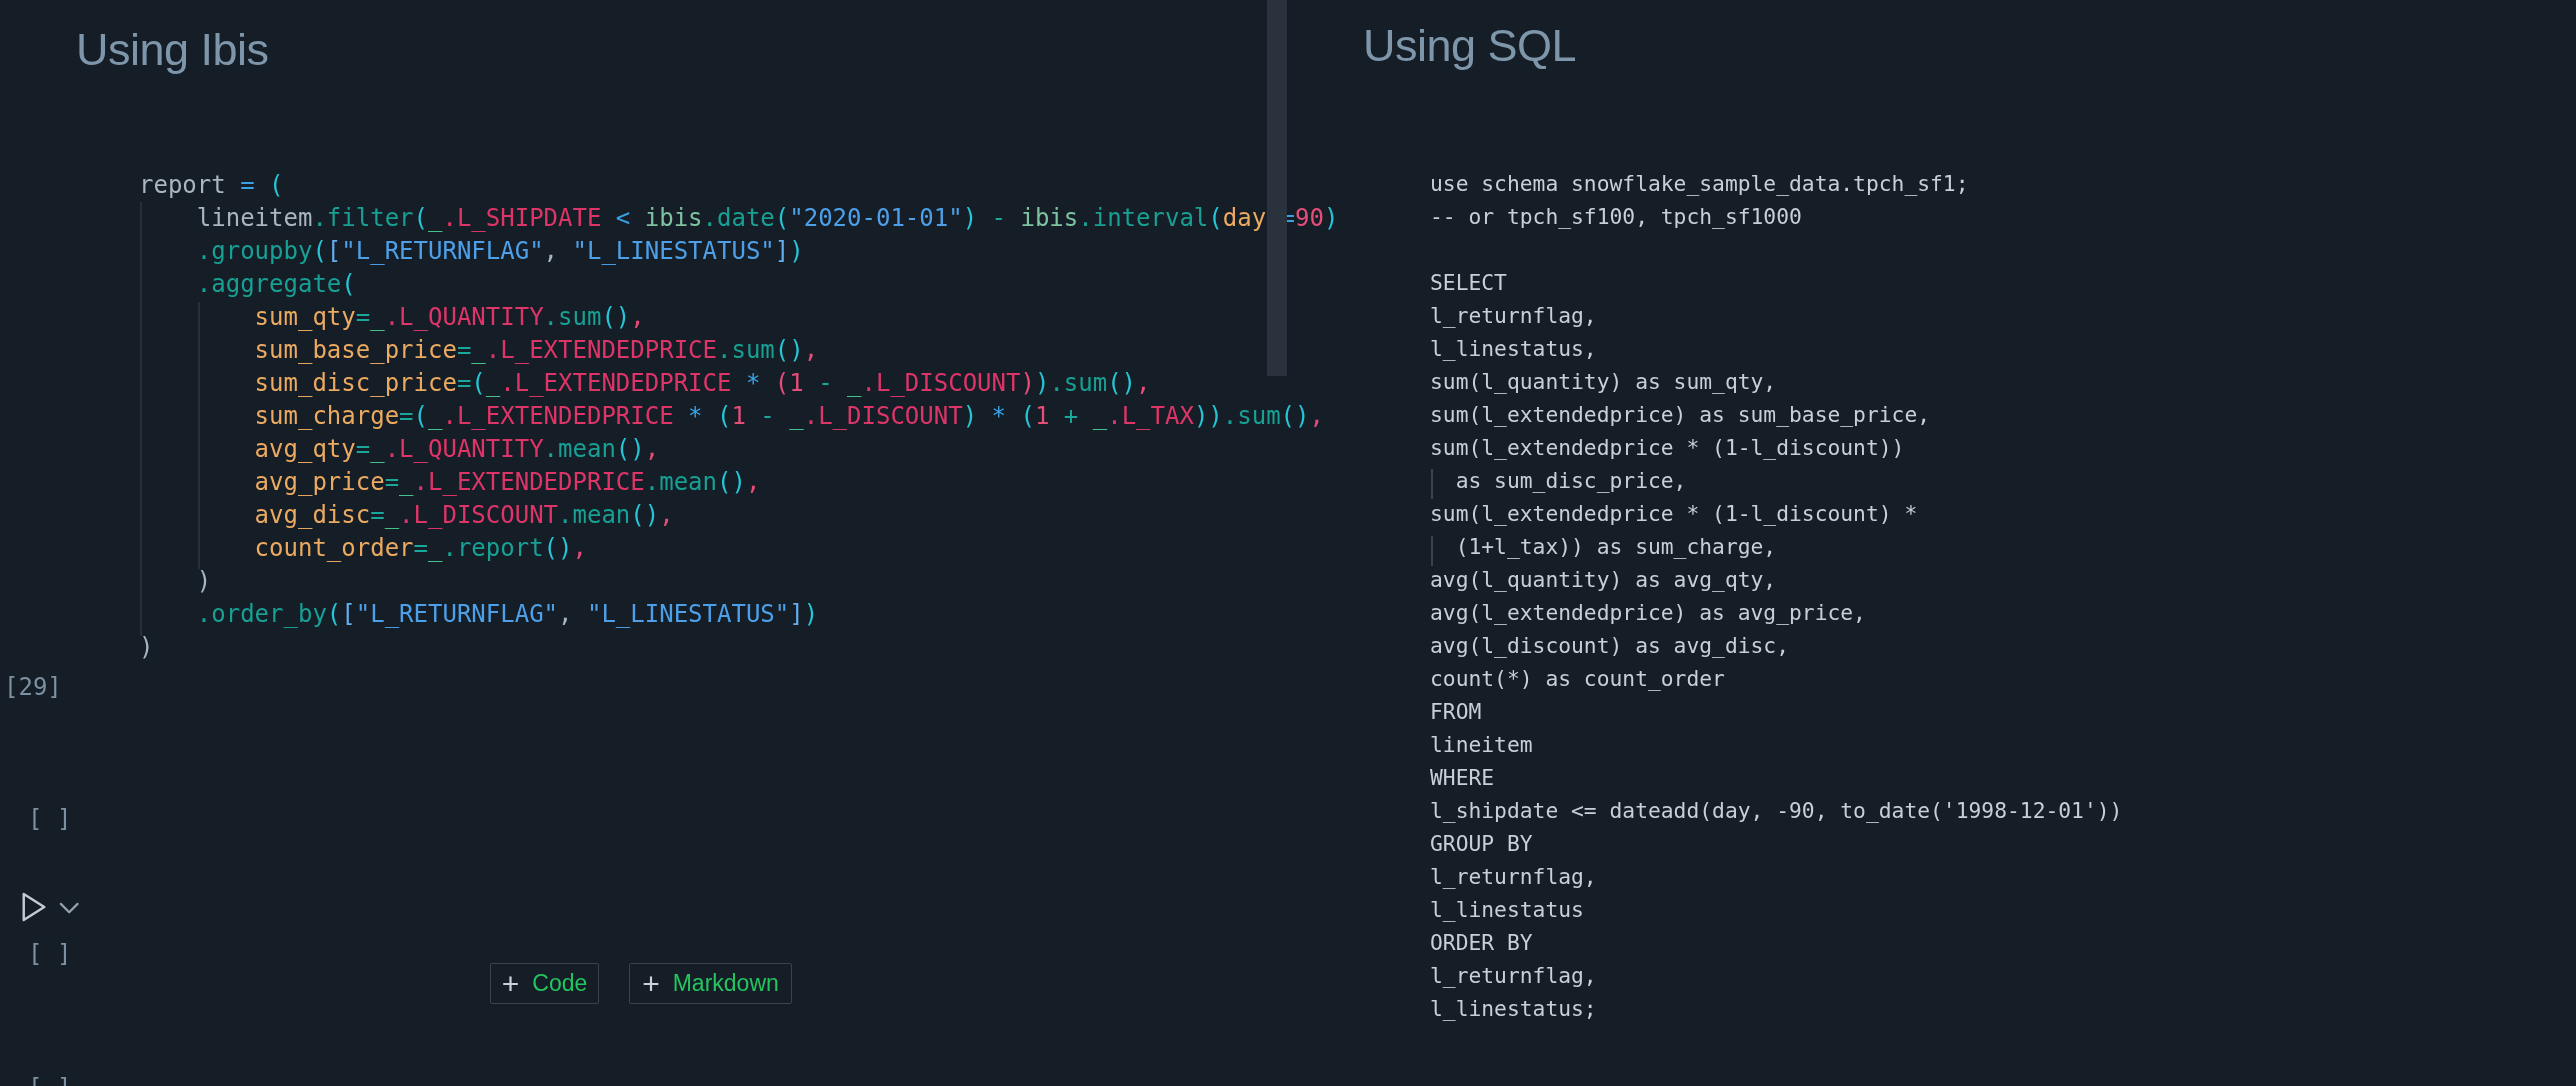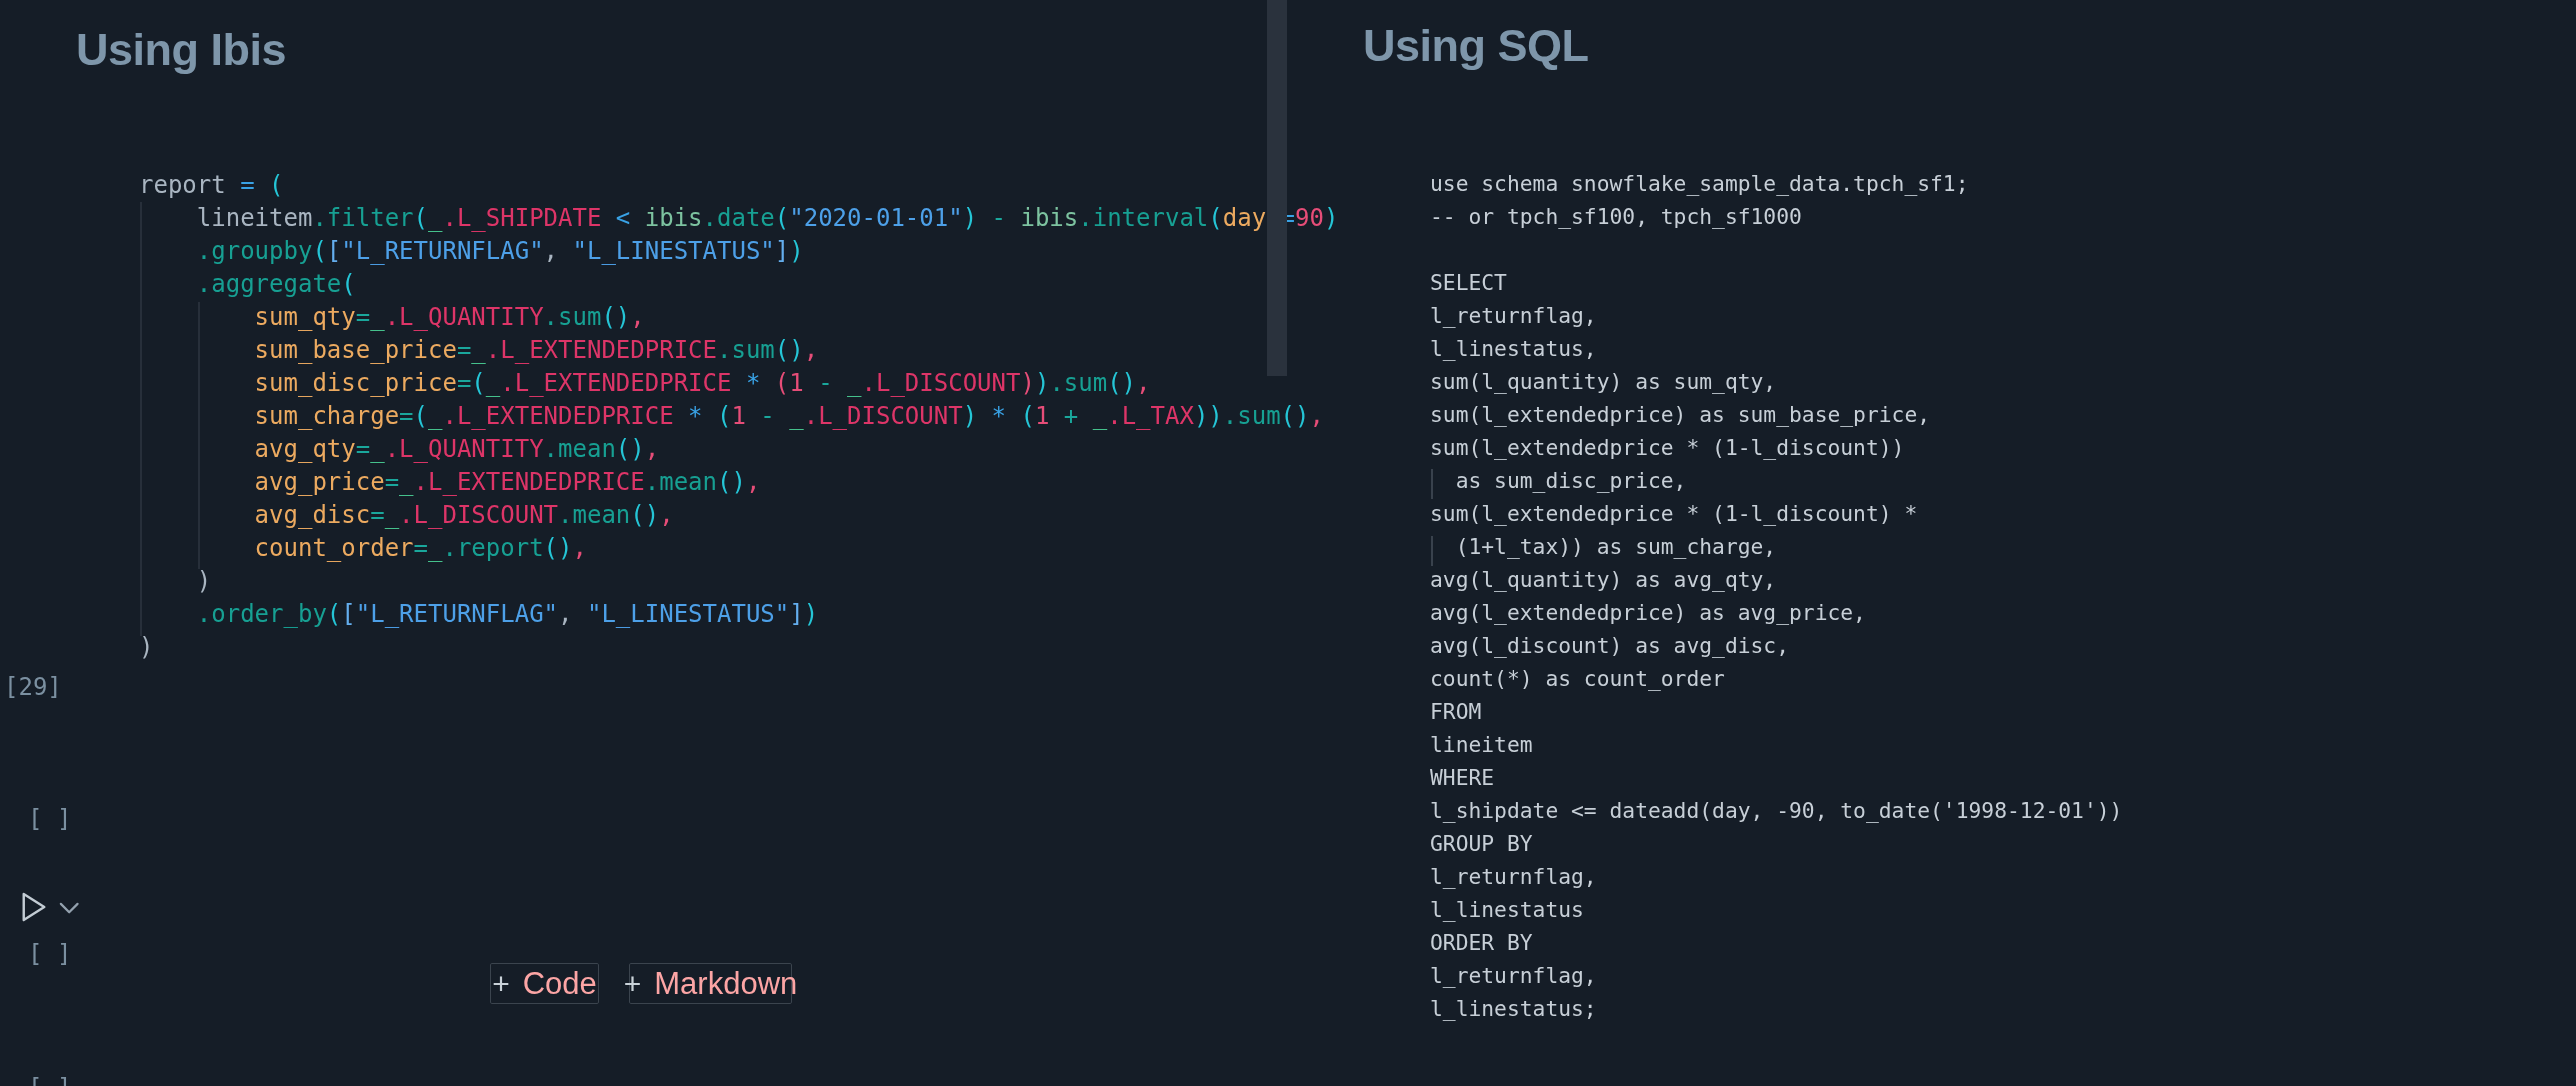--- a/index.html
+++ b/index.html
@@ -4,21 +4,21 @@
 <style>
   html,body{margin:0;padding:0;}
   body{
     width:2576px;height:1087px;overflow:hidden;position:relative;
     background:var(--bg,#151d27);
     font-family:"Liberation Sans",sans-serif;
   }
   .abs{position:absolute;}
   .pane-title{
     font-family:"Liberation Sans",sans-serif;
-    font-size:45px;font-weight:700;letter-spacing:-0.5px;
+    font-size:45px;font-weight:400;letter-spacing:-0.5px;
     color:var(--title,#7e96aa);
   }
   pre.code{
     margin:0;font-family:"DejaVu Sans Mono","Liberation Mono",monospace;
     line-height:33px;white-space:pre;
   }
   #ibis-code{font-size:24px;color:var(--fg,#a9b5c1);}
   #sql-code{font-size:21.3px;color:var(--sqlfg,#c7cfd7);}
   .tk-fg{color:var(--fg,#a9b5c1);}
   .tk-mth{color:var(--mth,#17a093);}
@@ -42,21 +42,21 @@
   .add-btn{
     display:flex;align-items:center;justify-content:center;gap:13px;
     height:41px;border:0.9px solid #3b444e;border-radius:1.9px;
     background:transparent;box-sizing:border-box;cursor:pointer;
   }
   .add-btn .plus{
     color:#c9d2d9;font-size:30px;font-weight:300;line-height:30px;
     font-family:"Liberation Sans",sans-serif;
   }
   .add-btn .lbl{
-    color:#fca5a5;font-size:31px;font-family:"Liberation Sans",sans-serif;
+    color:#22c55e;font-size:23px;font-family:"Liberation Sans",sans-serif;
   }
   .chev{color:#93a1ae;font-size:24px;}
 </style>
 </head>
 <body>
 
 <div class="abs pane-title" style="left:76px;top:24px;">Using Ibis</div>
 
 <pre id="ibis-code" class="code abs" style="left:139px;top:169px;"><span class="tk-fg">report </span><span class="tk-bop">=</span><span class="tk-fg"> </span><span class="tk-par">(</span>
 <span class="tk-fg">    lineitem</span><span class="tk-mth">.filter</span><span class="tk-par">(</span><span class="tk-un">_</span><span class="tk-col">.L_SHIPDATE</span><span class="tk-bop"> &lt; </span><span class="tk-mod">ibis</span><span class="tk-mth">.date</span><span class="tk-par">(</span><span class="tk-str">"2020-01-01"</span><span class="tk-par">)</span><span class="tk-op"> - </span><span class="tk-mod">ibis</span><span class="tk-mth">.interval</span><span class="tk-par">(</span><span class="tk-arg">days</span><span class="tk-bop">=</span><span class="tk-num">90</span><span class="tk-par">)</span>

